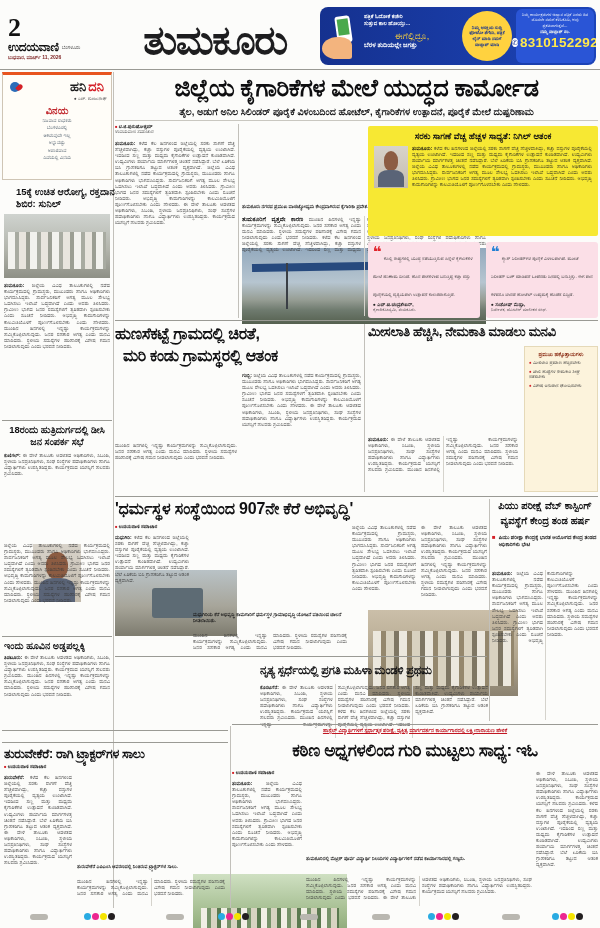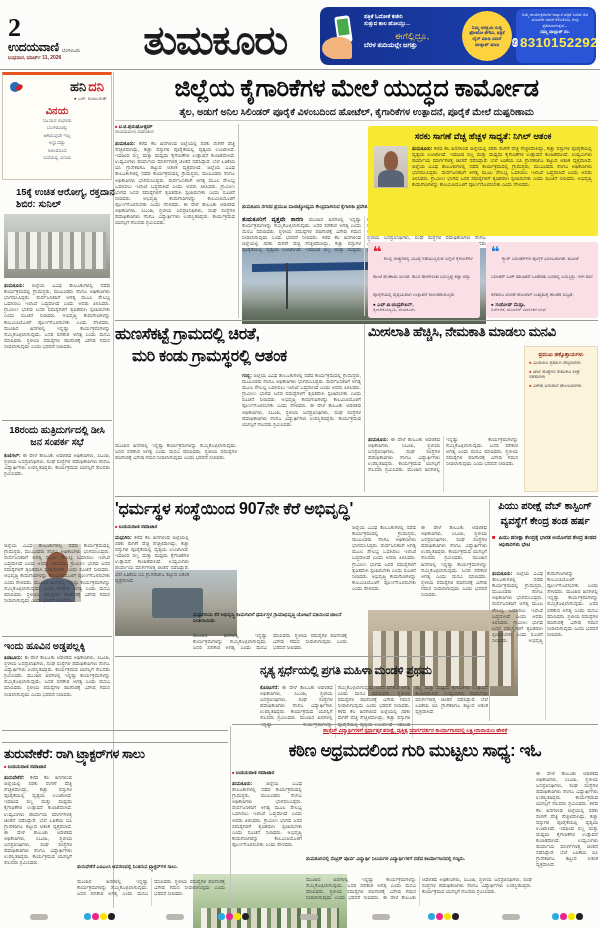--- a/index.html
+++ b/index.html
@@ -99,21 +99,21 @@
   .dots span{width:7px;height:7px;border-radius:50%;display:inline-block;}
   .d-c{background:#29abe2;} .d-m{background:#ec268f;} .d-y{background:#f5e400;} .d-k{background:#231f20;}
 </style>
 </head>
 <body>
 
 <div class="page">
 
   <div class="abs" style="left:8px;top:16px;width:104px;">
     <div class="pageno">2</div>
-    <div style="display:flex;align-items:flex-end;gap:3px;">
+    <div style="display:flex;align-items:center;gap:3px;">
       <span class="papername">ಉದಯವಾಣಿ</span>
       <span class="edition">ಬೆಂಗಳೂರು</span>
     </div>
     <div class="dateline-top">ಬುಧವಾರ, ಮಾರ್ಚ್ 11, 2026</div>
   </div>
   <div class="abs masthead" style="left:112px;top:18px;width:206px;text-align:center;">ತುಮಕೂರು</div>
 
   <div class="abs ad" style="left:320px;top:7px;width:276px;height:58px;">
     <div class="phone">
         <div class="screen"></div>
@@ -241,21 +241,21 @@
   </div>
   <div class="abs qbox clip" style="left:486px;top:242px;width:112px;height:76px;">
     <span class="qmark q-blue">❝</span>
     <span class="bt" style="font-size:4.6px;">ಗ್ಯಾಸ್ ಸಿಲಿಂಡರ್‌ಗಳ ಪೂರೈಕೆ ವಿಳಂಬವಾಗಿದೆ. ಮುಂಚೆ ಸಿಲಿಂಡರ್ ಬುಕ್ ಮಾಡಿದರೆ ಒಂದೆರಡು ದಿನದಲ್ಲಿ ಬರುತ್ತಿತ್ತು. ಈಗ ವಾರ ಕಳೆದರೂ ಬಾರದೆ ಹೋಟೆಲ್ ಉದ್ಯಮಕ್ಕೆ ಹೊಡೆತ ಬಿದ್ದಿದೆ.</span>
     <div class="q-attr">● ಸಂತೋಷ್ ಮೆಹ್ತಾ,</div>
     <div class="q-role">ನಿರ್ದೇಶಕ, ಹೋಟೆಲ್ ಮಾಲೀಕರ ಸಂಘ.</div>
   </div>
   <div class="abs rule-h" style="left:115px;top:320px;width:483px;"></div>
 
   <div class="abs hl-l" style="left:115px;top:324px;width:246px;">ಹುಣಸೆಕಟ್ಟೆ ಗ್ರಾಮದಲ್ಲಿ ಚಿರತೆ,</div>
-  <div class="abs hl-l" style="left:132px;top:346px;width:246px;">ಮರಿ ಕಂಡು ಗ್ರಾಮಸ್ಥರಲ್ಲಿ ಆತಂಕ</div>
+  <div class="abs hl-l" style="left:123px;top:346px;width:246px;">ಮರಿ ಕಂಡು ಗ್ರಾಮಸ್ಥರಲ್ಲಿ ಆತಂಕ</div>
   <div class="abs photo ph-street" style="left:115px;top:372px;width:122px;height:66px;">
       <div class="truck"></div>
     </div>
   <div class="abs bt clip" style="left:242px;top:372px;width:119px;height:120px;">
     <b class="dl">ಗುಬ್ಬಿ:</b>
     <span>ಜಿಲ್ಲೆಯ ವಿವಿಧ ತಾಲೂಕುಗಳಲ್ಲಿ ನಡೆದ ಕಾರ್ಯಕ್ರಮದಲ್ಲಿ ಗ್ರಾಮಸ್ಥರು, ಮುಖಂಡರು ಹಾಗೂ ಅಧಿಕಾರಿಗಳು ಭಾಗವಹಿಸಿದ್ದರು. ಸಾರ್ವಜನಿಕರಿಗೆ ಅಗತ್ಯ ಮೂಲ ಸೌಲಭ್ಯ ಒದಗಿಸಲು ಇಲಾಖೆ ಬದ್ಧವಾಗಿದೆ ಎಂದು ಅವರು ತಿಳಿಸಿದರು. ಗ್ರಾಮೀಣ ಭಾಗದ ಜನರ ಸಮಸ್ಯೆಗಳಿಗೆ ತ್ವರಿತವಾಗಿ ಸ್ಪಂದಿಸಬೇಕು ಎಂದು ಸೂಚನೆ ನೀಡಿದರು. ಅಭಿವೃದ್ಧಿ ಕಾಮಗಾರಿಗಳನ್ನು ಕಾಲಮಿತಿಯೊಳಗೆ ಪೂರ್ಣಗೊಳಿಸಬೇಕು ಎಂದು ಹೇಳಿದರು.</span>
     <span>ಈ ವೇಳೆ ತಾಲೂಕು ಆಡಳಿತದ ಅಧಿಕಾರಿಗಳು, ಸಿಬಂದಿ, ಸ್ಥಳೀಯ ಜನಪ್ರತಿನಿಧಿಗಳು, ಸಂಘ ಸಂಸ್ಥೆಗಳ ಪದಾಧಿಕಾರಿಗಳು ಹಾಗೂ ವಿದ್ಯಾರ್ಥಿಗಳು ಉಪಸ್ಥಿತರಿದ್ದರು. ಕಾರ್ಯಕ್ರಮದ ಯಶಸ್ಸಿಗೆ ಹಲವರು ಶ್ರಮಿಸಿದರು.</span>
   </div>
   <div class="abs bt clip" style="left:115px;top:442px;width:122px;height:50px;">
     <span>ಮುಂದಿನ ದಿನಗಳಲ್ಲಿ ಇನ್ನಷ್ಟು ಕಾರ್ಯಕ್ರಮಗಳನ್ನು ಹಮ್ಮಿಕೊಳ್ಳಲಾಗುವುದು. ಜನರ ಸಹಕಾರ ಅಗತ್ಯ ಎಂದು ಮನವಿ ಮಾಡಿದರು. ಸ್ಥಳೀಯ ಸಮಸ್ಯೆಗಳ ಪರಿಹಾರಕ್ಕೆ ವಿಶೇಷ ಗಮನ ನೀಡಲಾಗುವುದು ಎಂದು ಭರವಸೆ ನೀಡಿದರು.</span>
@@ -337,21 +337,21 @@
   </div>
 
   <div class="abs cap" style="left:77px;top:864px;width:148px;">ತುರುವೇಕೆರೆ ಎಪಿಎಂಸಿ ಆವರಣದಲ್ಲಿ ನಿಂತಿರುವ ಟ್ರ್ಯಾಕ್ಟರ್‌ಗಳ ಸಾಲು.</div>
   <div class="abs bt clip cols2" style="left:77px;top:878px;width:148px;height:28px;">
     <span>ಮುಂದಿನ ದಿನಗಳಲ್ಲಿ ಇನ್ನಷ್ಟು ಕಾರ್ಯಕ್ರಮಗಳನ್ನು ಹಮ್ಮಿಕೊಳ್ಳಲಾಗುವುದು. ಜನರ ಸಹಕಾರ ಅಗತ್ಯ ಎಂದು ಮನವಿ ಮಾಡಿದರು. ಸ್ಥಳೀಯ ಸಮಸ್ಯೆಗಳ ಪರಿಹಾರಕ್ಕೆ ವಿಶೇಷ ಗಮನ ನೀಡಲಾಗುವುದು ಎಂದು ಭರವಸೆ ನೀಡಿದರು.</span>
   </div>
 
   <div class="abs rule-v" style="left:230px;top:726px;height:182px;"></div>
   <div class="abs rule-h" style="left:232px;top:724px;width:366px;"></div>
   <div class="abs strap" style="left:232px;top:727px;width:366px;">ಹಾಸ್ಟೆಲ್ ವಿದ್ಯಾರ್ಥಿಗಳಿಗೆ ಸ್ಪರ್ಧಾತ್ಮಕ ಪರೀಕ್ಷೆ, ವ್ಯಕ್ತಿತ್ವ ಮಾರ್ಗದರ್ಶನ ಕಾರ್ಯಾಗಾರದಲ್ಲಿ ಲಕ್ಷ್ಮೀನಾರಾಯಣ ಹೇಳಿಕೆ</div>
-  <div class="abs hl-l" style="left:232px;top:738px;width:366px;text-align:center;font-size:17px;line-height:26px;">ಕಠಿಣ ಅಧ್ರಮದಲಿಂದ ಗುರಿ ಮುಟ್ಟಲು ಸಾಧ್ಯ: ಇಓ</div>
+  <div class="abs hl-l" style="left:232px;top:738px;width:366px;text-align:center;font-size:17px;line-height:26px;">ಕಠಿಣ ಅಧ್ನಗಳಲಿಂದ ಗುರಿ ಮುಟ್ಟಲು ಸಾಧ್ಯ: ಇಓ</div>
   <div class="abs" style="left:232px;top:770px;width:70px;">
     <div class="byline"><span class="sq">■</span> <span>ಉದಯವಾಣಿ ಸಮಾಚಾರ</span></div>
   </div>
   <div class="abs bt clip" style="left:232px;top:780px;width:70px;height:126px;">
     <b class="dl">ತುಮಕೂರು:</b>
     <span>ಜಿಲ್ಲೆಯ ವಿವಿಧ ತಾಲೂಕುಗಳಲ್ಲಿ ನಡೆದ ಕಾರ್ಯಕ್ರಮದಲ್ಲಿ ಗ್ರಾಮಸ್ಥರು, ಮುಖಂಡರು ಹಾಗೂ ಅಧಿಕಾರಿಗಳು ಭಾಗವಹಿಸಿದ್ದರು. ಸಾರ್ವಜನಿಕರಿಗೆ ಅಗತ್ಯ ಮೂಲ ಸೌಲಭ್ಯ ಒದಗಿಸಲು ಇಲಾಖೆ ಬದ್ಧವಾಗಿದೆ ಎಂದು ಅವರು ತಿಳಿಸಿದರು. ಗ್ರಾಮೀಣ ಭಾಗದ ಜನರ ಸಮಸ್ಯೆಗಳಿಗೆ ತ್ವರಿತವಾಗಿ ಸ್ಪಂದಿಸಬೇಕು ಎಂದು ಸೂಚನೆ ನೀಡಿದರು. ಅಭಿವೃದ್ಧಿ ಕಾಮಗಾರಿಗಳನ್ನು ಕಾಲಮಿತಿಯೊಳಗೆ ಪೂರ್ಣಗೊಳಿಸಬೇಕು ಎಂದು ಹೇಳಿದರು.</span>
   </div>
 
   <div class="abs cap clip" style="left:306px;top:856px;width:226px;height:17px;">ತುಮಕೂರಿನಲ್ಲಿ ಮೆಟ್ರಿಕ್ ಪೂರ್ವ ವಿದ್ಯಾರ್ಥಿ ನಿಲಯಗಳ ವಿದ್ಯಾರ್ಥಿಗಳಿಗೆ ನಡೆದ ಕಾರ್ಯಾಗಾರದಲ್ಲಿ ಗಣ್ಯರು.</div>
   <div class="abs bt clip cols2" style="left:306px;top:876px;width:226px;height:30px;">

